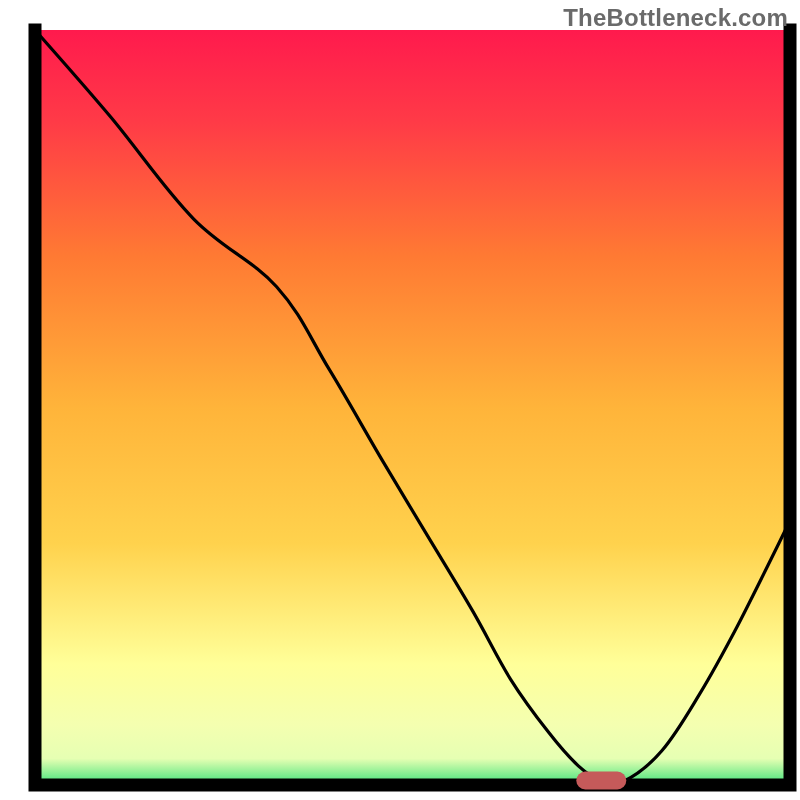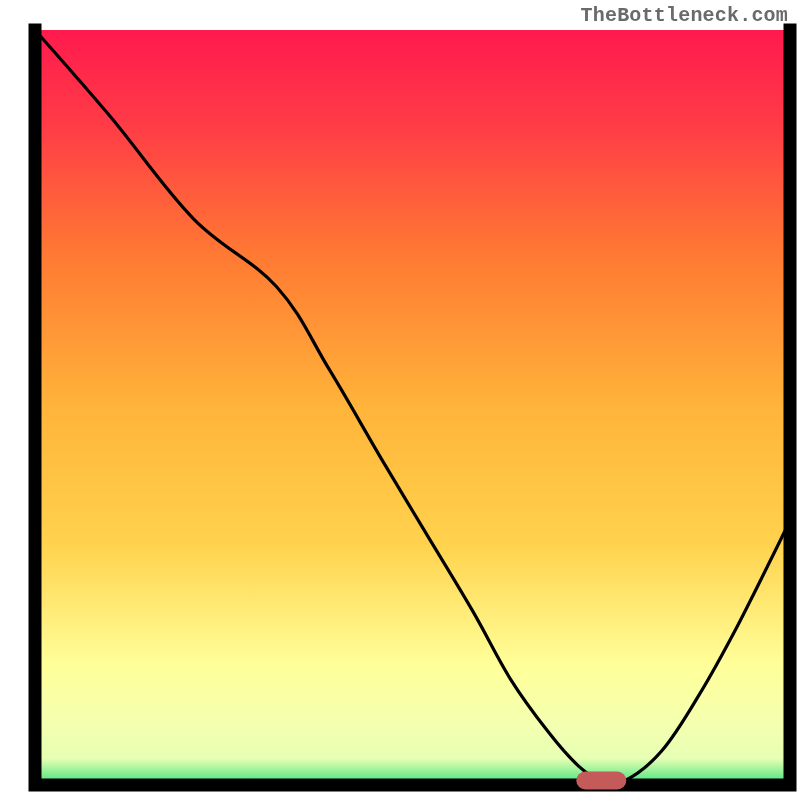--- a/index.html
+++ b/index.html
@@ -2,22 +2,22 @@
 <html><head>
 <meta charset="utf-8">
 <style>
   * { margin: 0; padding: 0; box-sizing: border-box; }
   html, body { width: 800px; height: 800px; overflow: hidden; background: #fff; }
   .wrap { position: relative; width: 800px; height: 800px; }
   .watermark {
     position: absolute;
     top: 4px;
     right: 12px;
-    font-family: Liberation Mono, monospace;
-    font-size: 20px;
+    font-family: Liberation Sans, sans-serif;
+    font-size: 24px;
     font-weight: 600;
     color: #6a6a6a;
     letter-spacing: 0.2px;
     z-index: 5;
   }
   svg { display: block; }
 </style>
 </head>
 <body>
 

